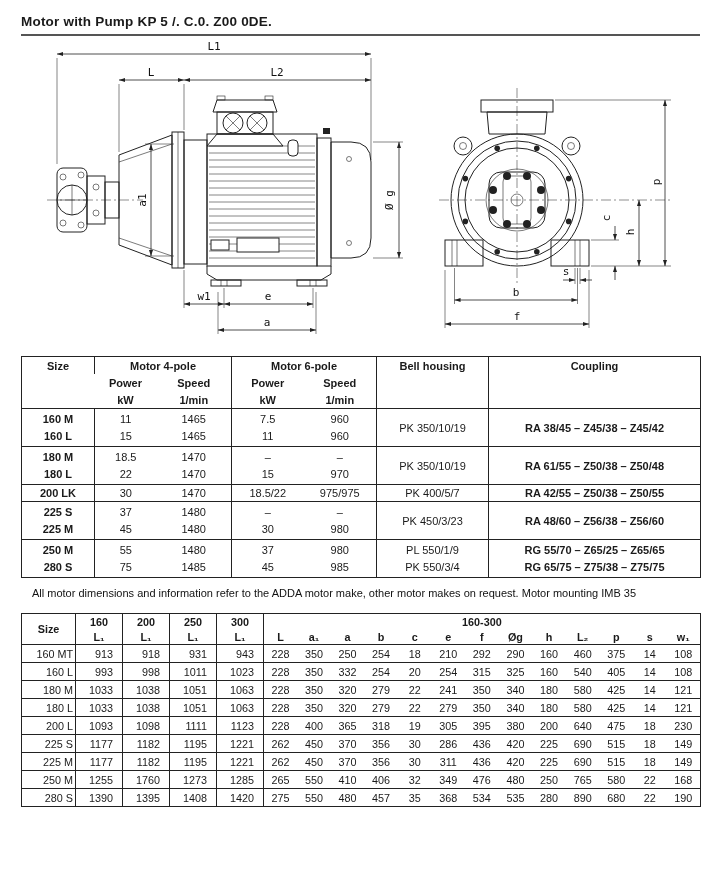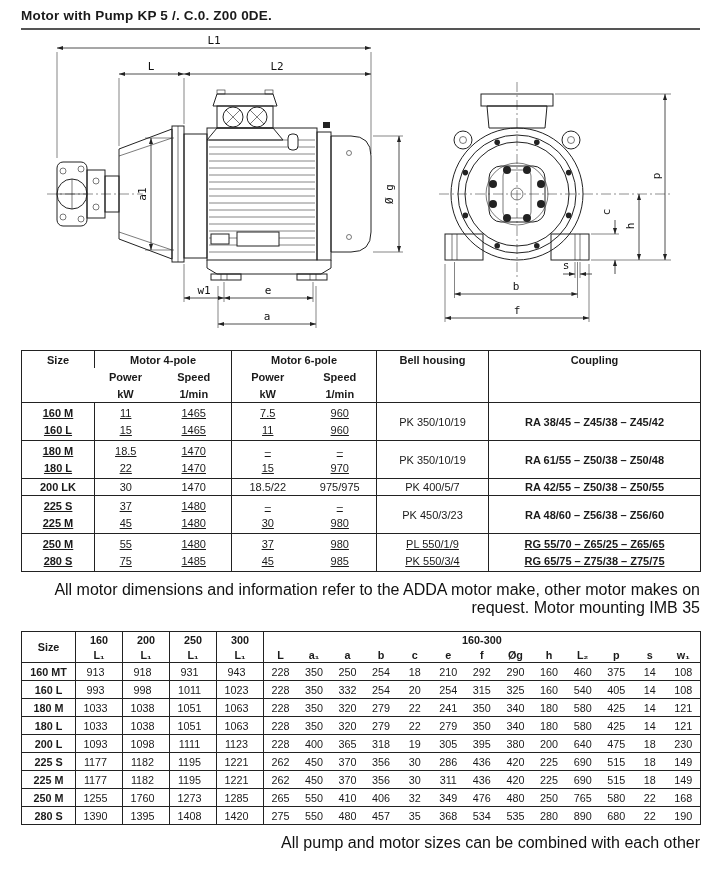--- a/index.html
+++ b/index.html
@@ -1,44 +1,44 @@
 <!DOCTYPE html>
 <html><head>
 <meta charset="utf-8">
 <style>
   html,body{margin:0;padding:0;background:#fff;}
   body{width:721px;color:#1a1a1a;font-family:"Liberation Sans","DejaVu Sans",sans-serif;}
-  .page{padding:6px 21px 10px 21px;}
+  .page{padding:12px 21px 10px 21px;}
   .title{font-size:13.5px;font-weight:bold;letter-spacing:.2px;margin:2px 0 5px 0;}
   .rule{border-top:2px solid #555;margin:0 0 6px 0;height:0;}
   
   .dw{display:block;margin:2px 0 2px 0;}
   .dw .th{stroke-width:.6;}
   .dw .fin{stroke-width:.55;}
   .dw .cl{stroke:#444;stroke-width:.6;stroke-dasharray:10 3 2 3;fill:none;}
   .dw .ext{stroke:#333;stroke-width:.6;}
   .dw .dim{stroke:#222;stroke-width:.8;}
   .dw text{font:11px "DejaVu Sans Mono","Liberation Mono",monospace;fill:#111;stroke:none;}
   .dw .dot{fill:#222;stroke:none;}
   
   table{border-collapse:collapse;table-layout:fixed;width:679px;}
   .t1{font-size:11px;border:1.5px solid #222;margin-top:6px;}
   .t1 th,.t1 td{padding:2px 3px;text-align:center;vertical-align:middle;font-weight:normal;}
   .t1 thead th{font-weight:bold;vertical-align:top;padding-top:3px;}
   .t1 tbody tr{border-top:1px solid #222;}
   .t1 td.size,.t1 td.cpl{font-weight:bold;}
-  .t1 td div{line-height:1.5;text-decoration:underline;}
+  .t1 td div{line-height:1.5;}
   .vl{border-left:1px solid #222;}
-  .note{font-size:16px;margin:9px 0 0 11px;color:#111;text-align:right;}
+  .note{font-size:11px;margin:9px 0 0 11px;color:#111;}
   .t2{font-size:10.8px;border:1.5px solid #222;margin-top:14px;}
   .t2 th,.t2 td{padding:2.5px 2px;text-align:center;font-weight:normal;}
   .t2 thead th{font-weight:bold;padding:1.5px 2px;}
   .t2 tbody tr{border-top:1px solid #222;}
-  .t2 td.size{font-weight:bold;}
-  .t2 td.r{padding-right:9px;}
+  .t2 td.size{font-weight:normal;text-align:right;}
+  .t2 td.r{text-align:right;padding-right:9px;}
 </style>
 </head>
 <body>
 
 <div class="page">
 
   <div class="title">Motor with Pump KP 5 /. C.0. Z00 0DE.</div>
   <div class="rule"></div>
 
   <svg class="dw" width="680" height="308" viewBox="0 0 680 308">
@@ -610,15 +610,14 @@
         <td>535</td>
         <td>280</td>
         <td>890</td>
         <td>680</td>
         <td>22</td>
         <td>190</td>
       </tr>
     </tbody>
   </table>
 
-  <p class="note">All pump and motor sizes can be combined with each other</p>
 
 </div>
 
 </body></html>

